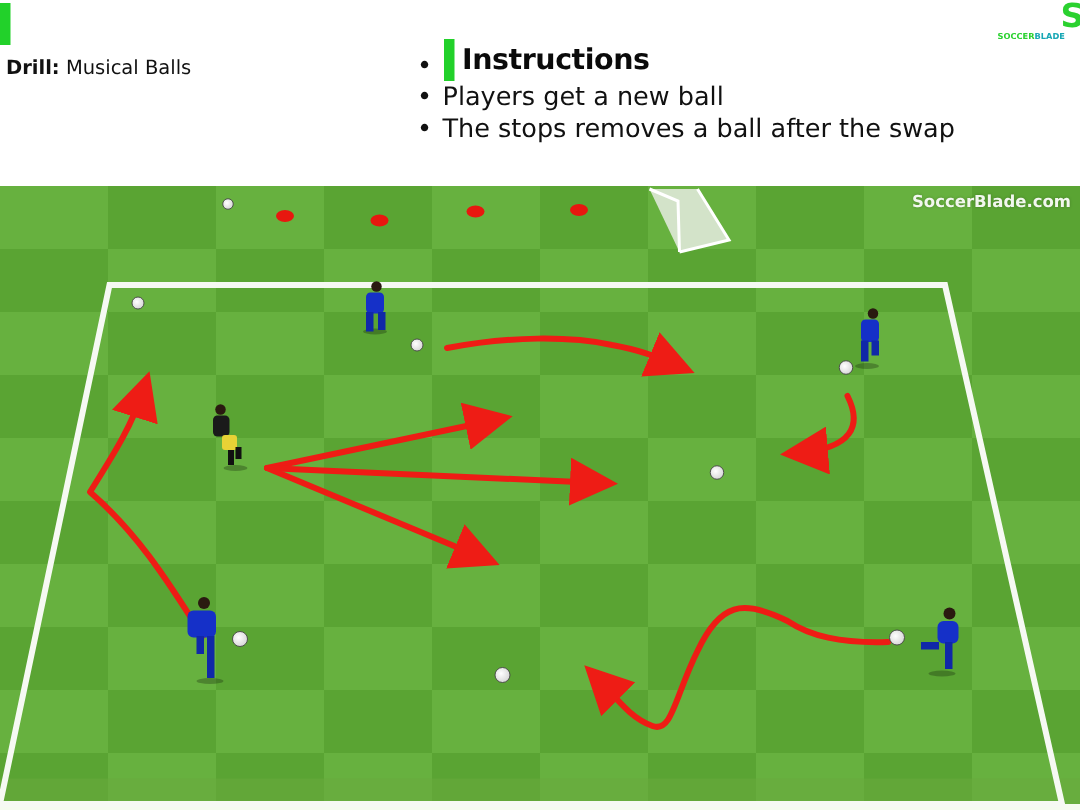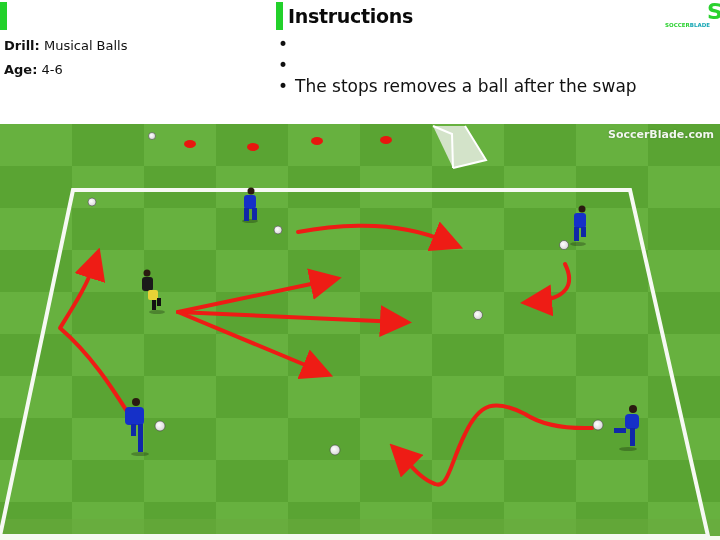--- a/index.html
+++ b/index.html
@@ -4,21 +4,21 @@
 <style>
   * { box-sizing: border-box; margin: 0; padding: 0; }
   html, body { width: 720px; height: 540px; overflow: hidden; background: #ffffff; }
   body { position: relative; font-family: "DejaVu Sans", sans-serif; color: #111; }
 
   .header { position: absolute; left: 0; top: 0; width: 720px; height: 112px; background: #fff; }
   .col-title { position: absolute; top: 2px; height: 28px; display: flex; align-items: center; }
   .col-title .bar { width: 7px; height: 28px; background: #22d12a; margin-right: 5px; }
   .col-title .txt { font-weight: bold; font-size: 19px; letter-spacing: -0.3px; color: #0a0a0a; }
   .practice { left: 0; }
-  .instructions { left: 276px; }
+  .instructions { left: 296px; margin-top: 24px; }
 
   .practice-lines { position: absolute; left: 4px; top: 34px; }
   .practice-lines .line { font-size: 13px; line-height: 24px; color: #111; white-space: nowrap; }
   .practice-lines .line b { font-weight: bold; }
 
   .instr-list { position: absolute; left: 276px; top: 34px; list-style: none; }
   .instr-list li { font-size: 17px; line-height: 21px; color: #111; white-space: nowrap; display: flex; }
   .instr-list li .bullet { width: 19px; display: inline-block; text-align: left; padding-left: 2px; }
 
   .logo { position: absolute; left: 663px; top: 3px; width: 54px; height: 26px; }
@@ -35,33 +35,33 @@
 </style>
 </head>
 <body>
 
 <div class="header">
   <div class="col-title practice">
     <span class="bar"></span>
   </div>
   <div class="practice-lines">
     <div class="line"><b>Drill:</b> <span>Musical Balls</span></div>
-    <div class="line"><b>Age:</b> <span>4-6</span></div>
   </div>
 
   <div class="col-title instructions">
     <span class="bar"></span>
     <span class="txt">Instructions</span>
   </div>
   <ul class="instr-list">
     <li>
         <span class="bullet">•</span>
       </li>
     <li>
         <span class="bullet">•</span>
+        <span>Players get a new ball</span>
       </li>
     <li>
         <span class="bullet">•</span>
         <span>The stops removes a ball after the swap</span>
       </li>
   </ul>
 
   <div class="logo">
     <div class="sb"><span class="s">S</span><span class="b">B</span></div>
     <div class="cap"><span class="c1">SOCCER</span><span class="c2">BLADE</span></div>

